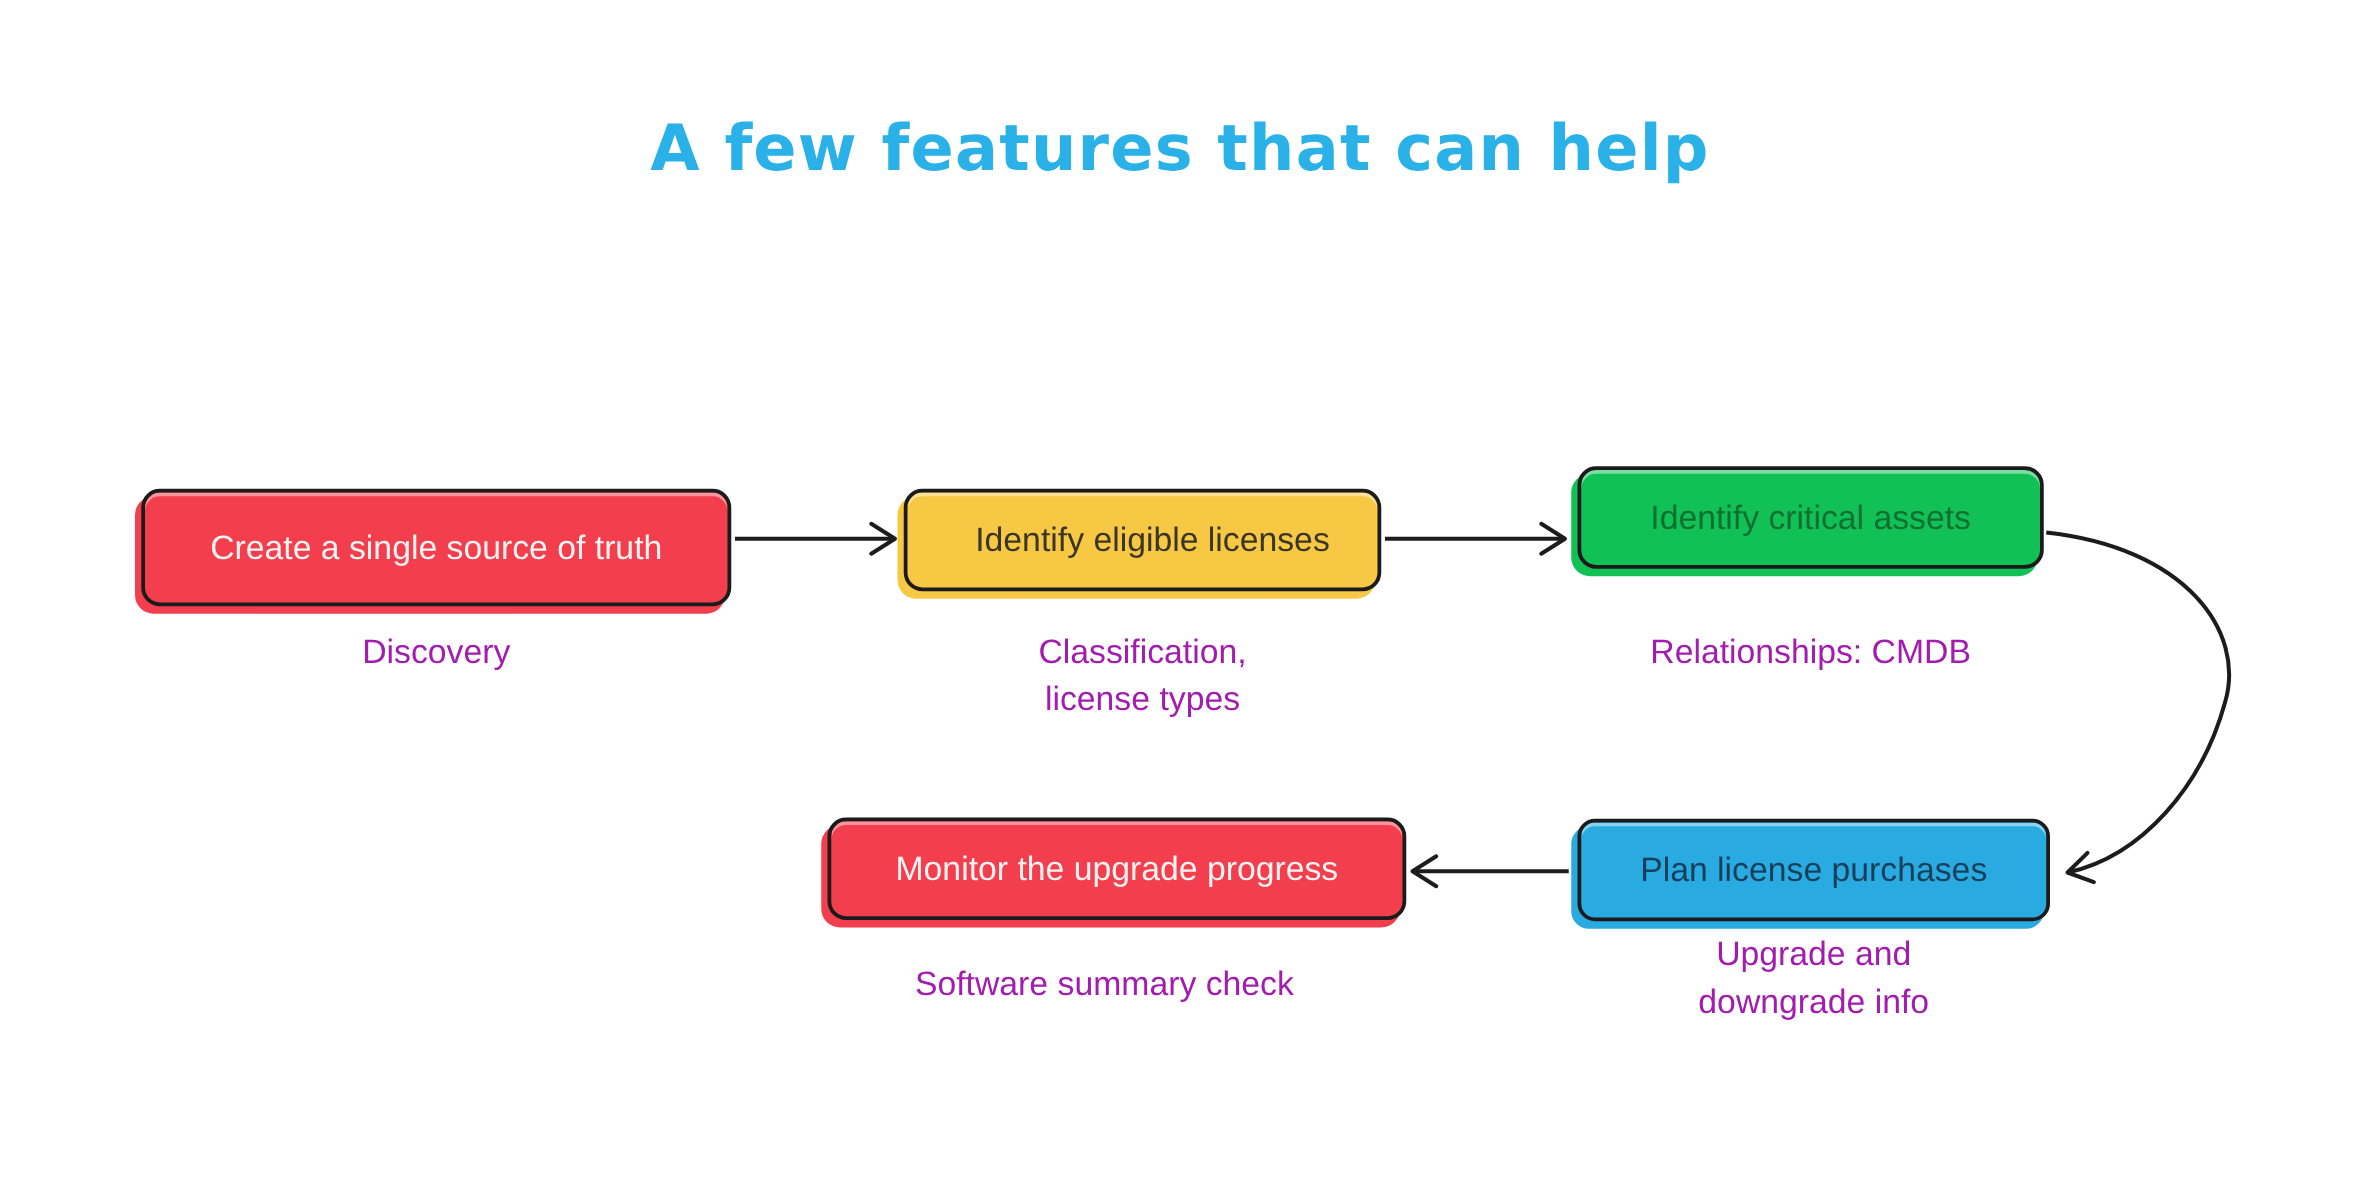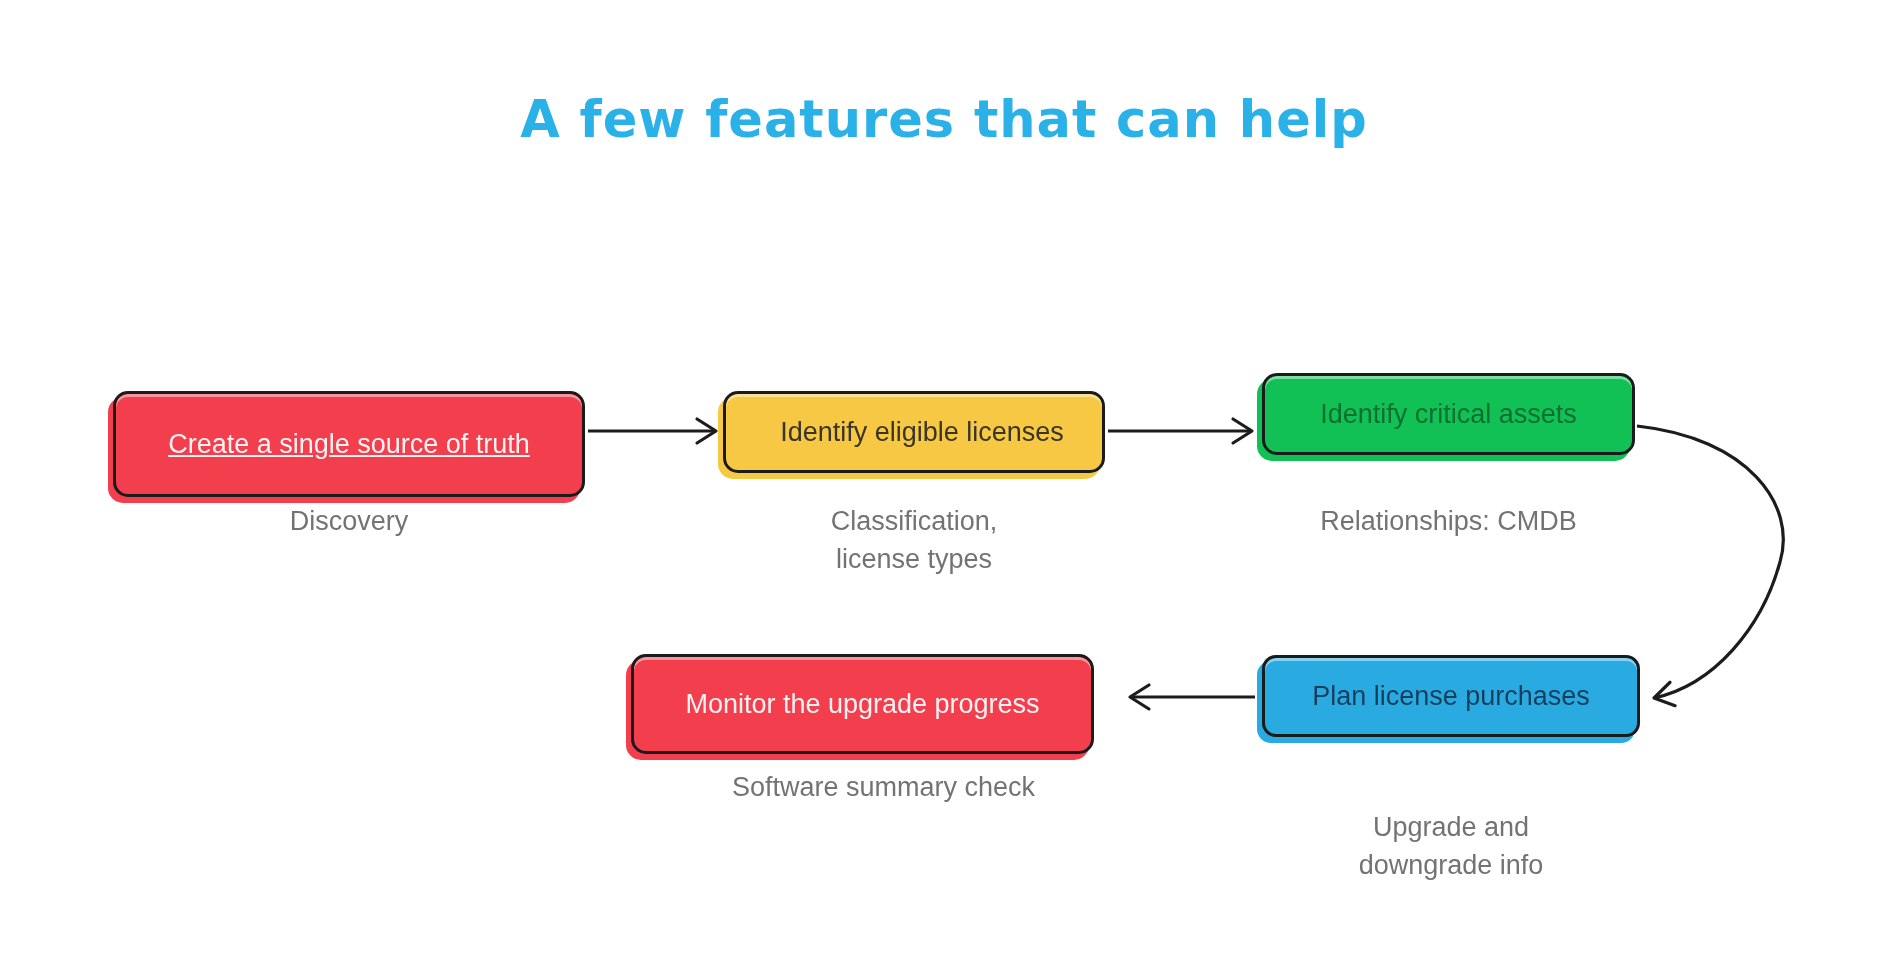--- a/index.html
+++ b/index.html
@@ -40,37 +40,37 @@
     position: absolute;
     box-sizing: border-box;
     border: 3px solid #1b1b1b;
     border-radius: 15px;
     display: flex;
     align-items: center;
     justify-content: center;
     font-size: 27px;
     text-align: center;
   }
-  .n1 { left: 113px;  top: 391px; width: 472px; height: 106px; text-decoration: underline; }
+  .n1 { left: 113px;  top: 391px; width: 472px; height: 94px; }
   .n2 { left: 723px;  top: 391px; width: 382px; height: 82px; padding-left: 16px; }
   .n3 { left: 1262px; top: 373px; width: 373px; height: 82px; }
   .n4 { left: 1262px; top: 655px; width: 378px; height: 82px; }
-  .n5 { left: 631px;  top: 654px; width: 463px; height: 100px; text-align: right; }
+  .n5 { left: 662px;  top: 654px; width: 463px; height: 82px; text-align: right; }
   
   .caption {
     position: absolute;
     text-align: center;
     font-size: 27px;
     line-height: 38px;
-    color: #737373;
+    color: #a21caf;
   }
   .c1 { left: 113px;  top: 502px; width: 472px; }
   .c2 { left: 723px;  top: 502px; width: 382px; }
   .c3 { left: 1232px; top: 502px; width: 433px; }
-  .c4 { left: 1262px; top: 808px; width: 378px; }
+  .c4 { left: 1262px; top: 744px; width: 378px; }
   .c5 { left: 652px;  top: 768px; width: 463px; }
   .caption span { display: block; }
 </style>
 </head>
 <body>
 
 <div id="canvas">
 
   <div class="title" style="color: rgb(41, 177, 232);">A few features that can help</div>
 

